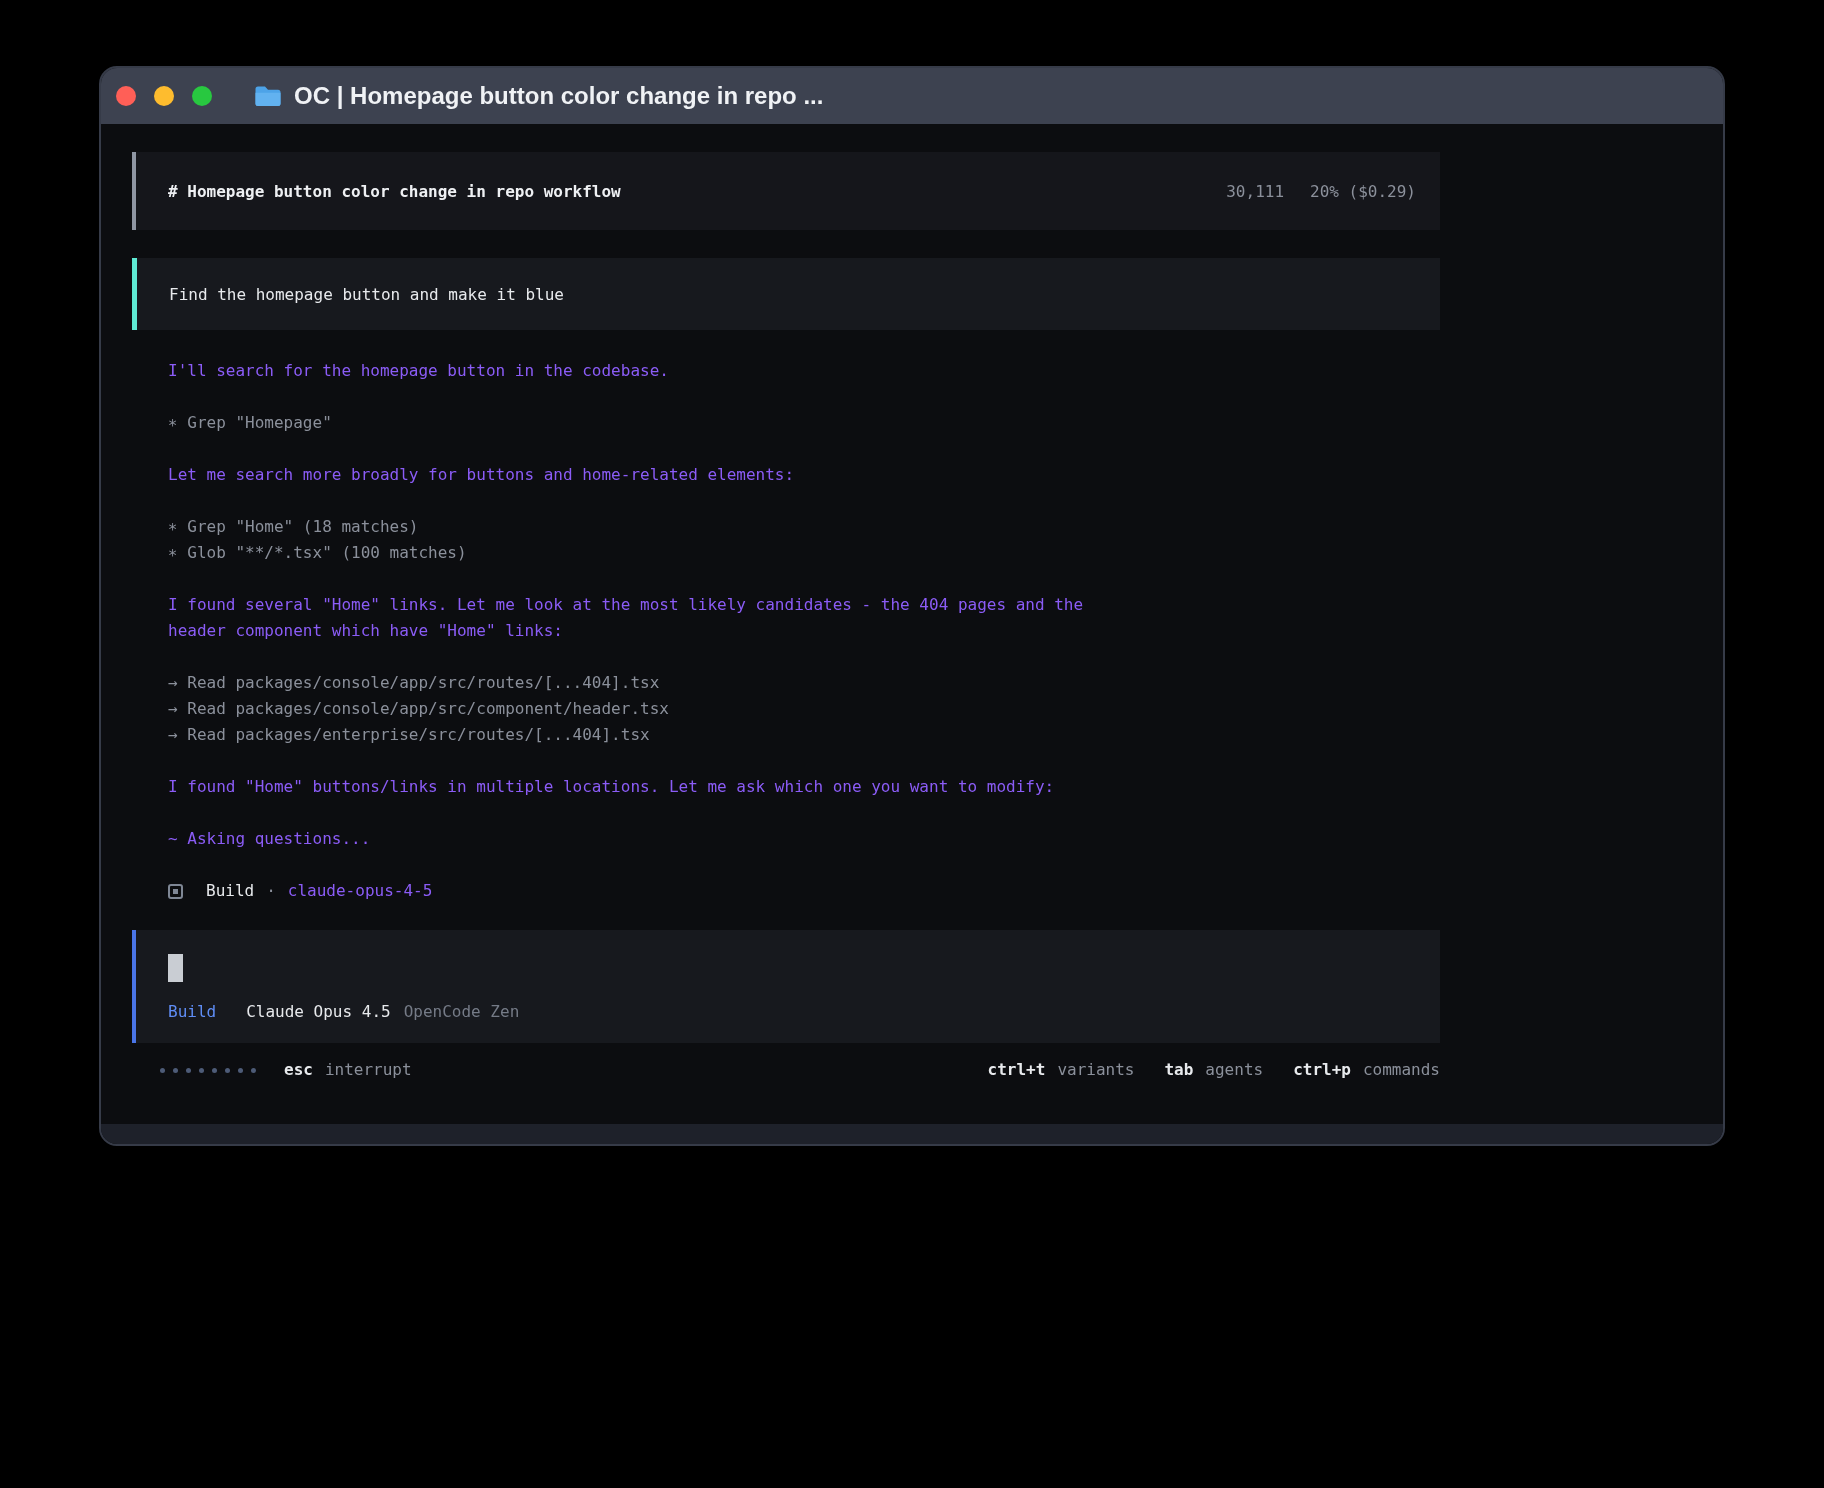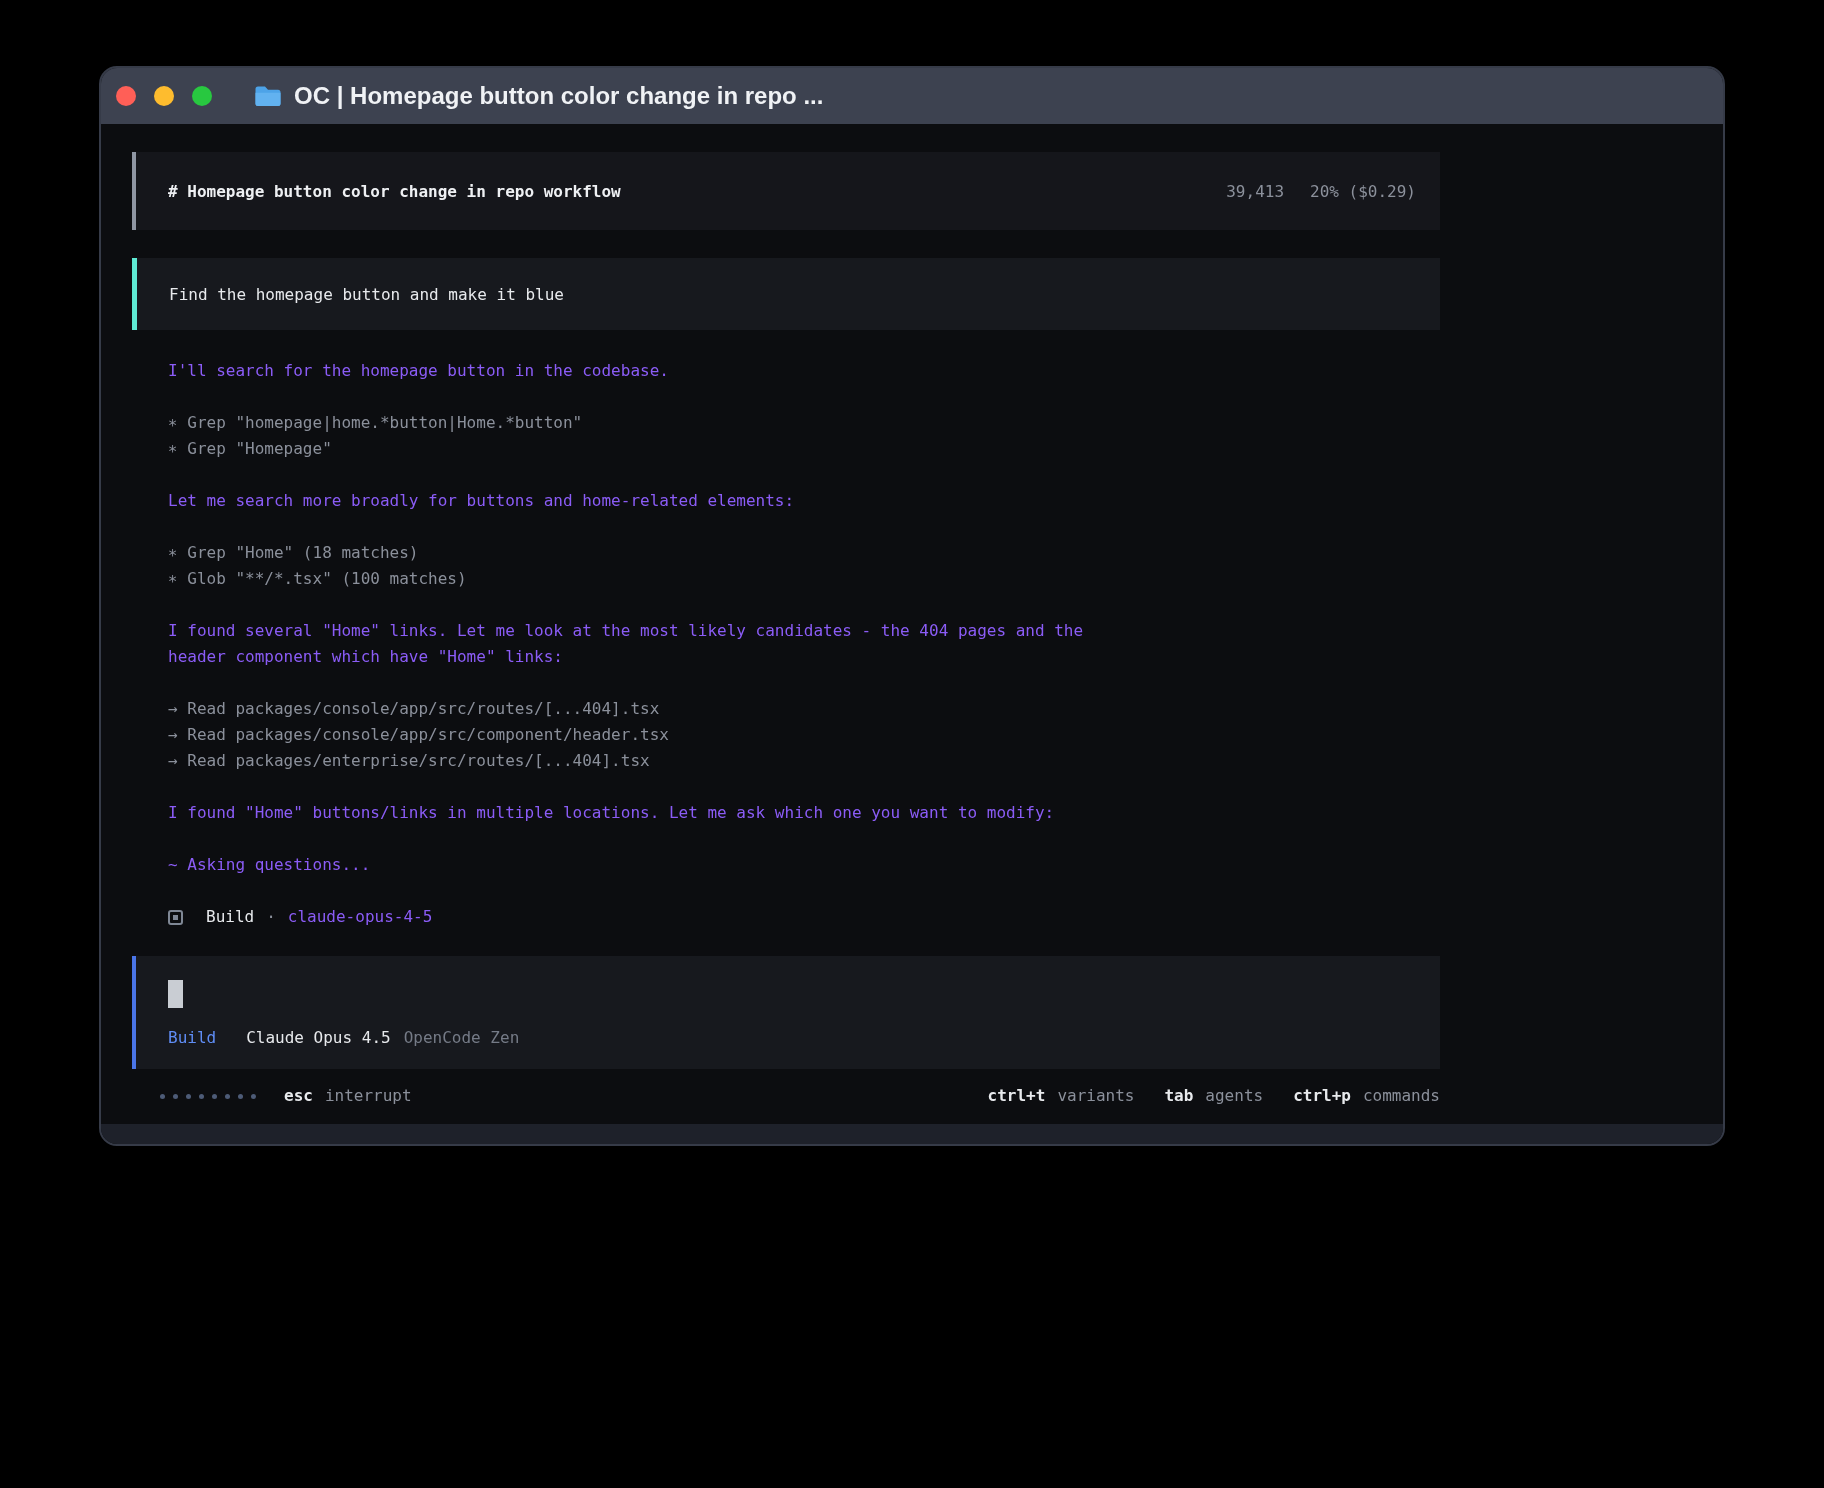--- a/index.html
+++ b/index.html
@@ -127,33 +127,32 @@
       </svg>
     </span>
     <span class="win-title">OC | Homepage button color change in repo ...</span>
   </div>
 
   <div class="term">
 
     <div class="hblock">
       <span class="htitle"># Homepage button color change in repo workflow</span>
       <span class="hstats">
-        <span>39,413</span>
+        <span>30,111</span>
         <span>20% ($0.29)</span>
       </span>
     </div>
 
     <div class="ublock">
       <span>Find the homepage button and make it blue</span>
     </div>
 
     <p class="msg">I'll search for the homepage button in the codebase.</p>
 
     <div class="tgroup">
-      <p class="tool">∗ Grep "homepage|home.*button|Home.*button"</p>
       <p class="tool">∗ Grep "Homepage"</p>
     </div>
 
     <p class="msg">Let me search more broadly for buttons and home-related elements:</p>
 
     <div class="tgroup">
       <p class="tool">∗ Grep "Home" (18 matches)</p>
       <p class="tool">∗ Glob "**/*.tsx" (100 matches)</p>
     </div>
 

